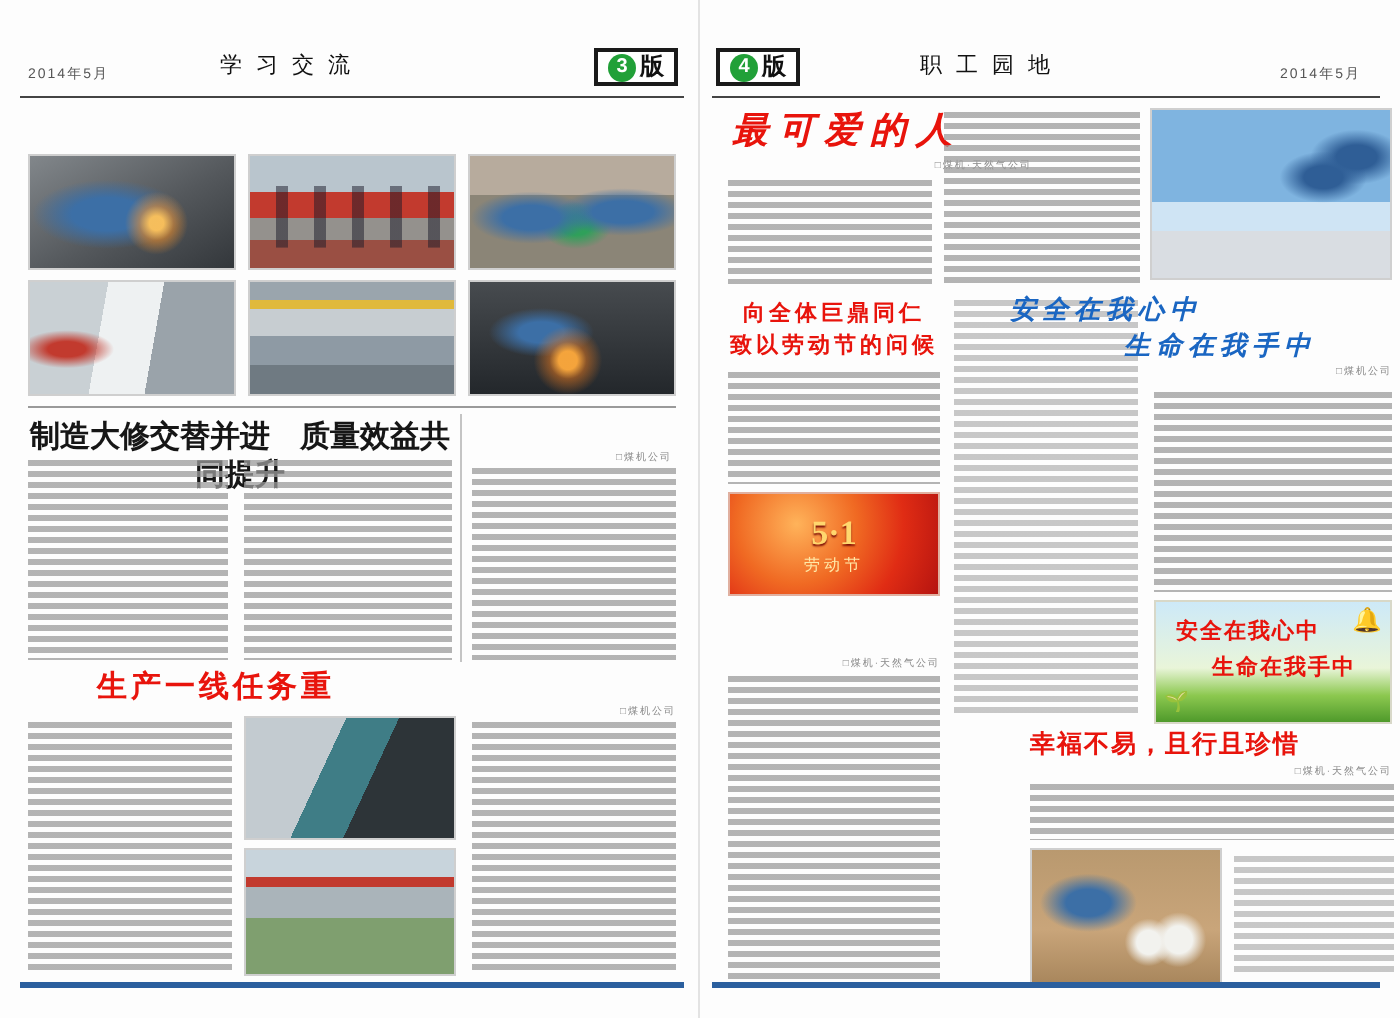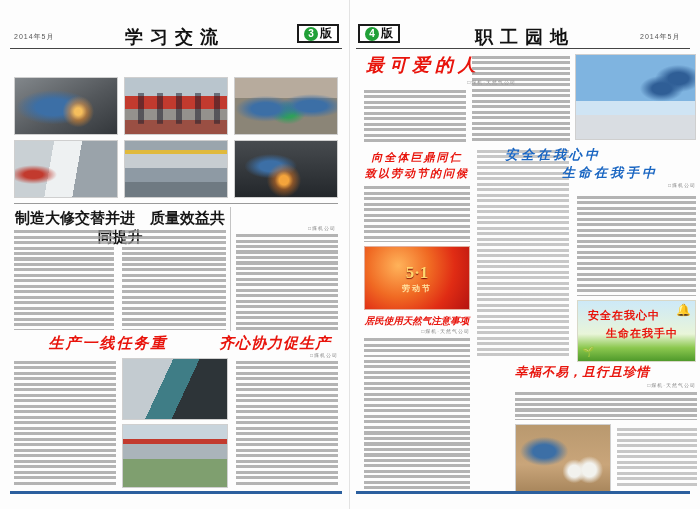--- a/index.html
+++ b/index.html
@@ -1,38 +1,38 @@
 <!DOCTYPE html>
 <html><head>
 <meta charset="utf-8">
 <style>
   html,body{margin:0;padding:0;}
   body{width:700px;height:509px;background:#ffffff;font-family:"Liberation Sans",sans-serif;position:relative;overflow:hidden;}
   .sheet{position:absolute;left:0;top:0;width:700px;height:509px;background:#fdfdfd;}
   .gutter{position:absolute;left:349px;top:0;width:1px;height:509px;background:#e3e3e3;}
   .abs{position:absolute;}
   .date{font-size:7px;color:#555;letter-spacing:1px;}
-  .section-title{font-family:"Liberation Serif",serif;font-weight:bold;font-size:18px;color:#111;letter-spacing:7px;text-align:center;}
+  .section-title{font-family:"Liberation Serif",serif;font-weight:normal;font-size:11px;color:#111;letter-spacing:7px;text-align:left;}
   .badge{width:42px;height:19px;border:2px solid #1a1a1a;display:flex;align-items:center;justify-content:center;gap:2px;background:#fff;box-sizing:border-box;}
   .badge .num{width:14px;height:14px;border-radius:50%;background:#21a038;color:#fff;font-size:10px;font-weight:bold;display:flex;align-items:center;justify-content:center;}
   .badge .suffix{font-family:"Liberation Serif",serif;font-size:12px;font-weight:bold;color:#111;}
   .hrule{height:1px;background:#444;}
   .headline{font-size:21px;font-weight:bold;color:#e8140c;text-align:center;letter-spacing:2px;font-family:"Liberation Sans",sans-serif;}
   .photo{border:1px solid #cfcfcf;box-sizing:border-box;}
   .art-title{font-weight:bold;color:#161616;text-align:center;}
-  .red-title{font-weight:bold;color:#e8140c;font-style:italic;}
+  .red-title{font-weight:bold;color:#e8140c;}
   .blue-title{font-weight:bold;color:#1a66c2;font-style:italic;font-family:"Liberation Serif",serif;}
   .byline{font-size:5px;color:#888;text-align:right;letter-spacing:1px;}
   .greek{background-image:repeating-linear-gradient(to bottom,#9b9b9b 0px,#9b9b9b 3px,transparent 3px,transparent 5.5px);opacity:.75;}
   .greek.light{opacity:.55;}
   .vrule{width:1px;background:#c4c4c4;}
   .bottom-rule{height:3px;background:#2b5f9e;}
   .promo{background:radial-gradient(circle at 32% 30%,#ffb35a 0%,#f06a23 38%,#e02c14 68%,#b51410 100%);border:1px solid #e0b0a0;display:flex;flex-direction:column;align-items:center;justify-content:center;box-sizing:border-box;}
   .promo .n{color:#ffd76e;font-weight:bold;font-size:17px;font-family:"Liberation Serif",serif;text-shadow:0 1px 1px #7a0d06;}
-  .promo .l{color:#ffe9a8;font-weight:bold;font-size:8px;letter-spacing:2px;}
+  .promo .l{color:#ffe9a8;font-weight:normal;font-size:8px;letter-spacing:2px;}
   .banner{background:linear-gradient(to bottom,#cde9f8 0%,#e9f5d9 55%,#8cc84f 78%,#4f9a2b 100%);border:1px solid #d8d8c8;position:relative;box-sizing:border-box;overflow:hidden;}
   .banner .l1{position:absolute;left:10px;top:7px;font-size:11px;font-weight:bold;color:#e8140c;letter-spacing:1px;}
   .banner .l2{position:absolute;left:28px;top:25px;font-size:11px;font-weight:bold;color:#e8140c;letter-spacing:1px;}
   .banner .bell{position:absolute;right:4px;top:2px;font-size:12px;}
   .banner .sprout{position:absolute;left:4px;bottom:4px;font-size:10px;}
   .caligraphy{font-family:"Liberation Serif",serif;font-style:italic;}
 </style>
 </head>
 <body>
 
@@ -59,21 +59,20 @@
 
   <div class="abs art-title" style="left:14px;top:209px;width:212px;font-size:15px;">制造大修交替并进　质量效益共同提升</div>
   <div class="abs vrule" style="left:230px;top:207px;height:124px;"></div>
   <div class="abs byline" style="left:236px;top:225px;width:100px;">□煤机公司</div>
 
   <div class="abs greek" style="left:14px;top:230px;width:100px;height:100px;"></div>
   <div class="abs greek" style="left:122px;top:230px;width:104px;height:100px;"></div>
   <div class="abs greek" style="left:236px;top:234px;width:102px;height:96px;"></div>
 
   <div class="abs red-title" style="left:22px;top:334px;width:172px;font-size:15px;letter-spacing:2px;text-align:center;">生产一线任务重</div>
-  <div class="abs red-title" style="left:210px;top:334px;width:130px;font-size:15px;letter-spacing:1px;text-align:center;">齐心协力促生产</div>
   <div class="abs byline" style="left:240px;top:352px;width:98px;">□煤机公司</div>
 
   <div class="abs greek" style="left:14px;top:361px;width:102px;height:126px;"></div>
   <div class="abs photo" style="left:122px;top:358px;width:106px;height:62px;background:linear-gradient(115deg,#c3cbd0 0 38%,#3f7d86 38% 58%,#2d3438 58% 100%);"></div>
   <div class="abs photo" style="left:122px;top:424px;width:106px;height:64px;background:linear-gradient(#c8d4dc 0 22%,#c23a2e 22% 30%,#aab4ba 30% 55%,#7f9f6f 55% 100%);"></div>
   <div class="abs greek" style="left:236px;top:361px;width:102px;height:126px;"></div>
 
   <div class="abs bottom-rule" style="left:10px;top:491px;width:332px;"></div>
 
   <div class="abs badge" style="left:358px;top:24px;">
@@ -88,25 +87,24 @@
   <div class="abs byline" style="left:420px;top:79px;width:96px;">□煤机·天然气公司</div>
   <div class="abs greek" style="left:364px;top:90px;width:102px;height:52px;"></div>
   <div class="abs greek" style="left:472px;top:56px;width:98px;height:86px;"></div>
   <div class="abs photo" style="left:575px;top:54px;width:121px;height:86px;background:radial-gradient(ellipse at 72% 40%,#2f5e96 0 8%,transparent 18%),radial-gradient(ellipse at 86% 28%,#2f5e96 0 7%,transparent 16%),linear-gradient(#7fb4e0 0 55%,#cfe4f4 55% 72%,#d9dde2 72% 100%);"></div>
 
   <div class="abs red-title" style="left:364px;top:149px;width:106px;font-size:11px;text-align:center;line-height:16px;letter-spacing:2px;">
     <div>向全体巨鼎同仁</div>
     <div>致以劳动节的问候</div>
   </div>
   <div class="abs greek" style="left:364px;top:186px;width:106px;height:56px;"></div>
-  <div class="abs promo" style="left:364px;top:246px;width:106px;height:64px;">
+  <div class="abs promo" style="left:364px;top:246px;width:106px;height:52px;">
     <div class="n">5·1</div>
     <div class="l">劳动节</div>
   </div>
-  <div class="abs red-title" style="left:358px;top:315px;width:118px;font-size:9.5px;text-align:center;">居民使用天然气注意事项</div>
   <div class="abs byline" style="left:364px;top:328px;width:106px;">□煤机·天然气公司</div>
   <div class="abs greek" style="left:364px;top:338px;width:106px;height:152px;"></div>
 
   <div class="abs greek light" style="left:477px;top:150px;width:92px;height:208px;"></div>
 
   <div class="abs blue-title" style="left:505px;top:146px;font-size:13px;letter-spacing:3px;">安全在我心中</div>
   <div class="abs blue-title" style="left:562px;top:164px;font-size:13px;letter-spacing:3px;">生命在我手中</div>
   <div class="abs byline" style="left:620px;top:182px;width:76px;">□煤机公司</div>
   <div class="abs greek" style="left:577px;top:196px;width:119px;height:100px;"></div>
 

